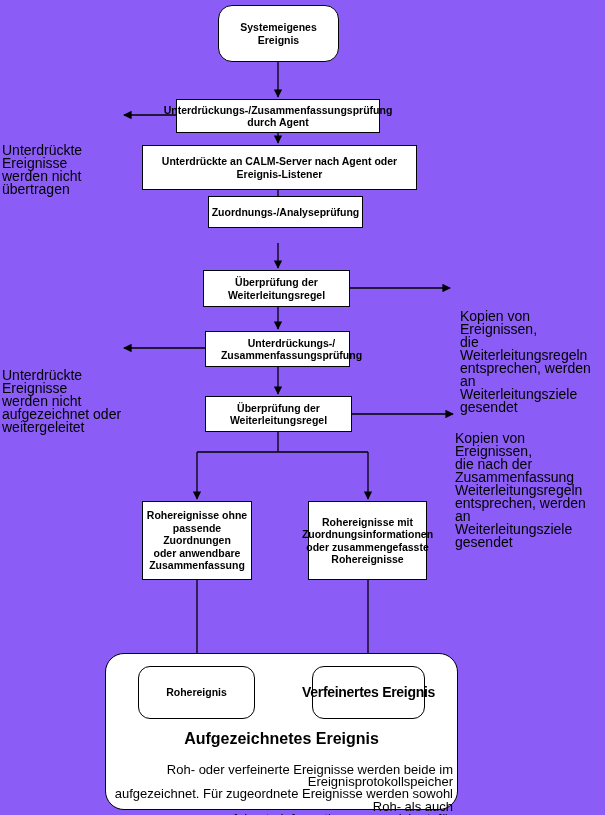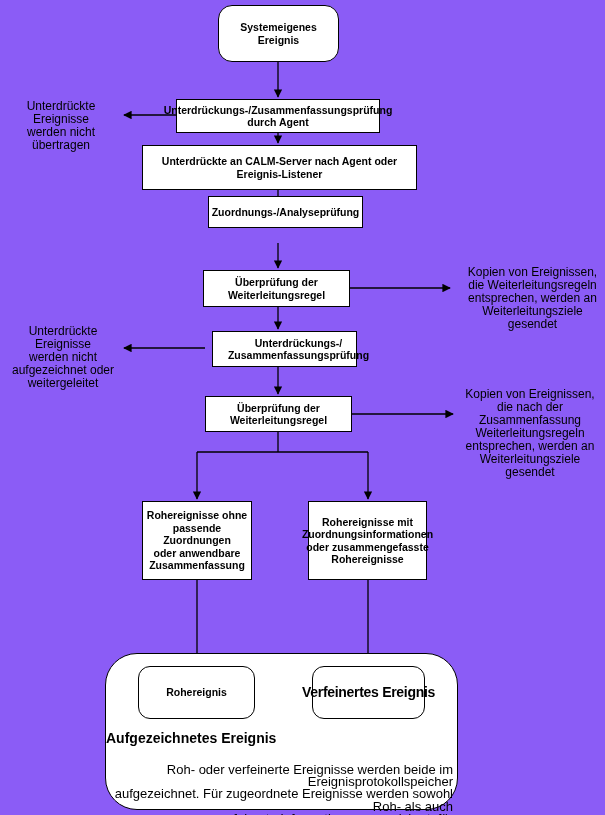--- a/index.html
+++ b/index.html
@@ -11,30 +11,31 @@
     position:absolute;border:1.5px solid #000;background:#fff;
     display:flex;align-items:center;justify-content:center;
     text-align:center;font-size:10.5px;line-height:12.5px;white-space:pre-line;
     box-sizing:border-box;
     font-weight:bold;
   }
   .rounded{border-radius:14px;}
   .bold{font-weight:bold;}
   .nowrap{white-space:nowrap;letter-spacing:-0.3px;font-size:14px;}
   .annotation{
-    position:absolute;text-align:center;font-size:12px;line-height:13px;
+    position:absolute;font-size:14px;line-height:13px;
     white-space:pre-line;
+    margin-top:44px;
   }
   .bigbox{
     position:absolute;left:105px;top:653px;width:353px;height:157px;
-    border:1.5px solid #000;border-radius:32px;background:#fff;box-sizing:border-box;
+    border:1.5px solid #000;border-radius:19px;background:#fff;box-sizing:border-box;
   }
   .bigbox-title{
-    position:absolute;left:0;right:0;top:76px;
-    font-weight:bold;font-size:14px;
+    position:absolute;left:0;right:0;top:76px;text-align:center;
+    font-weight:bold;font-size:16px;
   }
   .bigbox-body{
     position:absolute;left:4px;right:4px;top:110px;text-align:right;
     font-size:13px;line-height:12.2px;white-space:pre-line;
   }
   svg.wires{position:absolute;left:0;top:0;width:605px;height:815px;pointer-events:none;}
 </style>
 </head>
 <body>
 
@@ -76,21 +77,21 @@
 durch Agent</div>
 
   <div class="node" style="left:142px;top:145px;width:275px;height:45px;">Unterdrückte an CALM-Server nach Agent oder
 Ereignis-Listener</div>
 
   <div class="node" style="left:208px;top:196px;width:155px;height:32px;">Zuordnungs-/Analyseprüfung</div>
 
   <div class="node" style="left:203px;top:270px;width:147px;height:37px;">Überprüfung der
 Weiterleitungsregel</div>
 
-  <div class="node" style="left:212px;top:331px;width:145px;height:36px;padding-left:28px;">Unterdrückungs-/
+  <div class="node" style="left:205px;top:331px;width:145px;height:36px;padding-left:28px;">Unterdrückungs-/
 Zusammenfassungsprüfung</div>
 
   <div class="node" style="left:205px;top:396px;width:147px;height:36px;">Überprüfung der
 Weiterleitungsregel</div>
 
   <div class="node" style="left:308px;top:501px;width:119px;height:79px;">Rohereignisse mit
 Zuordnungsinformationen
 oder zusammengefasste
 Rohereignisse</div>
 

